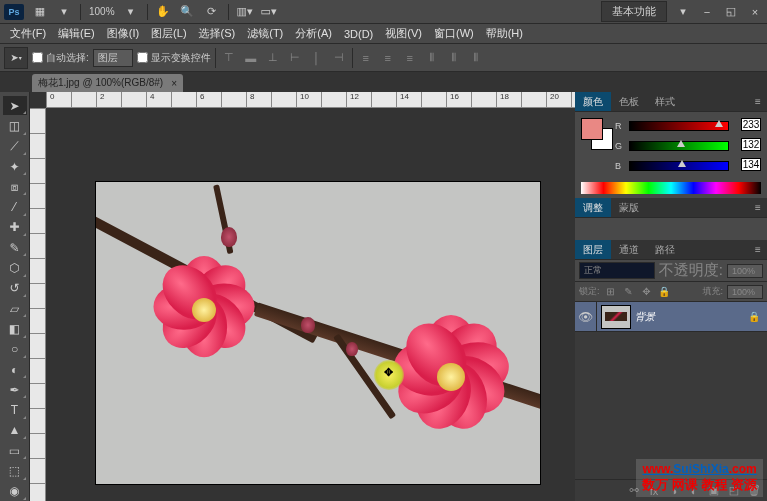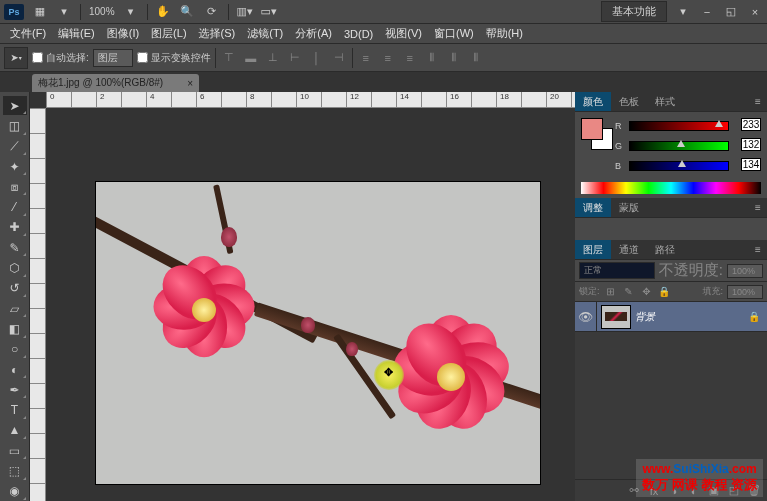--- a/index.html
+++ b/index.html
@@ -14,21 +14,21 @@
 .menubar { height:20px; background:#494949; display:flex; align-items:center; padding-left:4px; border-bottom:1px solid #2a2a2a; }
 .menu-item { color:#e0e0e0; font-size:11px; padding:2px 6px; cursor:default; }
 .optbar { height:28px; background:#494949; display:flex; align-items:center; padding-left:4px; border-bottom:1px solid #2a2a2a; gap:4px; }
 .opt-icon { width:24px; height:22px; background:#3a3a3a; border:1px solid #2a2a2a; display:flex; align-items:center; justify-content:center; font-size:10px; color:#ccc; }
 .chk { display:flex; align-items:center; color:#ccc; font-size:10px; gap:3px; }
 .chk input { width:11px; height:11px; }
 .opt-select { background:#5a5a5a; color:#ccc; font-size:10px; padding:1px 14px 1px 4px; border:1px solid #2a2a2a; }
 .opt-sep { width:1px; height:20px; background:#2a2a2a; }
 .opt-sm { width:18px; height:18px; color:#888; font-size:11px; display:flex; align-items:center; justify-content:center; }
 .tabbar { height:20px; background:#333; display:flex; align-items:flex-end; padding-left:32px; }
-.doc-tab { background:#7a7a7a; color:#222; font-size:10px; padding:2px 6px; display:flex; align-items:center; gap:24px; border-radius:3px 3px 0 0; }
+.doc-tab { background:#7a7a7a; color:#222; font-size:10px; padding:2px 6px; display:flex; align-items:center; gap:8px; border-radius:3px 3px 0 0; }
 .tab-close { font-size:10px; cursor:pointer; }
 .main { display:flex; height:409px; }
 .toolbox { width:30px; background:#494949; border-right:1px solid #2a2a2a; padding-top:4px; display:flex; flex-direction:column; align-items:center; gap:1px; }
 .tool { width:24px; height:20px; display:flex; align-items:center; justify-content:center; color:#ccc; font-size:12px; position:relative; }
 .tool.active { background:#2a2a2a; }
 .tool-tri { position:absolute; right:1px; bottom:1px; width:0; height:0; border-left:3px solid transparent; border-bottom:3px solid #888; }
 .canvas-area { flex:1; background:#333; position:relative; overflow:hidden; }
 .ruler-h { position:absolute; top:0; left:16px; right:0; height:16px; background:#e8e8e8; border-bottom:1px solid #888; }
 .ruler-h::after { content:""; position:absolute; inset:0; background:repeating-linear-gradient(90deg,#888 0,#888 1px,transparent 1px,transparent 25px); }
 .ruler-v { position:absolute; top:16px; left:0; width:16px; bottom:0; background:#e8e8e8; border-right:1px solid #888; }
@@ -70,21 +70,21 @@
 .layer-item { height:30px; background:#5a6a8a; display:flex; align-items:center; border-bottom:1px solid #2a2a2a; }
 .eye { width:22px; height:30px; display:flex; align-items:center; justify-content:center; color:#ccc; font-size:12px; border-right:1px solid #2a2a2a; }
 .thumb { width:30px; height:24px; margin:0 4px; background:#c4c5c3; border:1px solid #000; position:relative; }
 .thumb::after { content:""; position:absolute; inset:30% 10%; background:linear-gradient(135deg,#3a2418 40%,#d91e4a 50%,#3a2418 60%); }
 .layer-name { color:#fff; font-size:10px; font-style:italic; flex:1; }
 .lock-badge { color:#ccc; font-size:10px; margin-right:6px; }
 .layer-btm { height:22px; background:#3a3a3a; border-top:1px solid #2a2a2a; display:flex; align-items:center; justify-content:flex-end; gap:2px; padding:0 4px; }
 .lb-ic { width:18px; height:16px; color:#888; font-size:11px; display:flex; align-items:center; justify-content:center; }
 .watermark { position:absolute; right:4px; bottom:4px; text-align:center; background:rgba(255,255,255,0.15); padding:3px 6px; }
 .wm1 { color:#b01020; font-size:15px; font-weight:bold; text-shadow:1px 1px 0 #fff; }
-.wm2 { color:#0060c0; font-size:12px; font-weight:bold; }
+.wm2 { color:#0060c0; font-size:12px; font-weight:bold;text-decoration:underline; }
 .wm2 span { color:#e00; }
 .wm3 { color:#0060c0; font-size:13px; font-weight:bold; }
 .wm3 span { color:#e00; }
 </style>
 </head>
 <body>
 
 <div class="topbar">
   <div class="ps-logo">Ps</div>
   <div class="tb-btn">▦</div>

